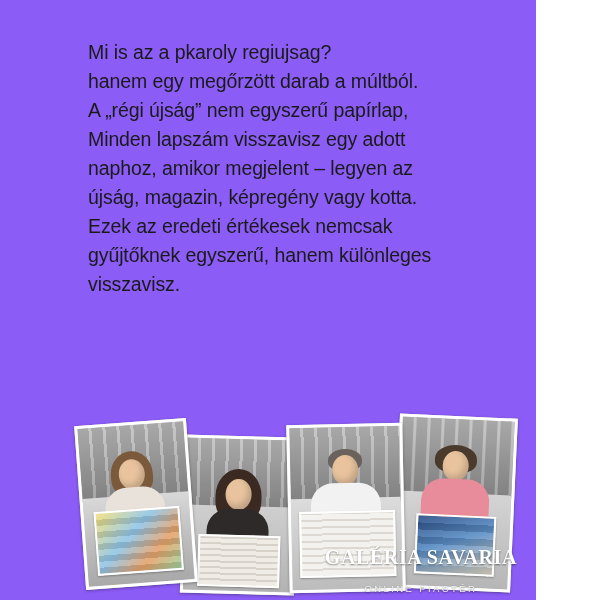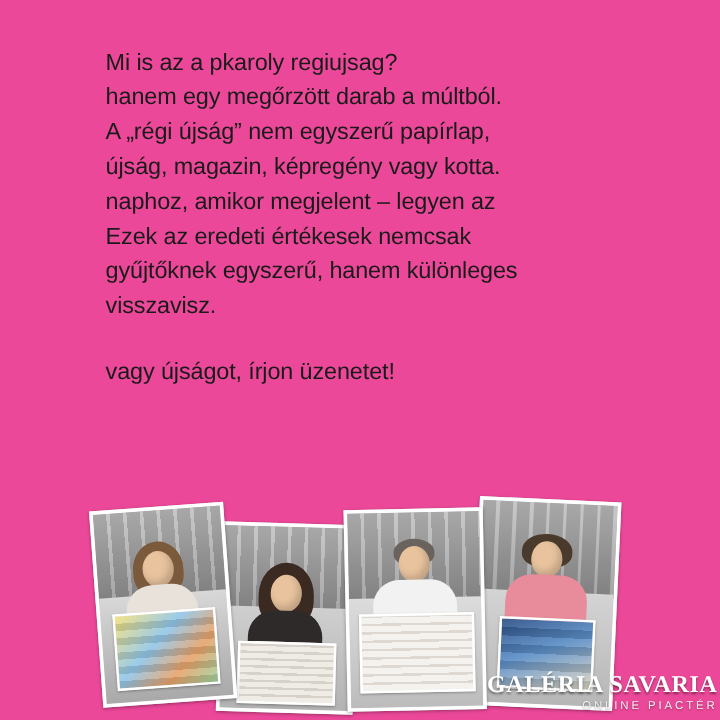--- a/index.html
+++ b/index.html
@@ -9,23 +9,23 @@
   body {
     width: 600px;
     height: 600px;
     background: #ffffff;
     font-family: "Liberation Sans", sans-serif;
     overflow: hidden;
     position: relative;
   }
   .page {
     position: relative;
-    width: 600px;
+    width: 536px;
     height: 600px;
-    background: #ec4899;
+    background: #8b5cf6;
   }
   .text-block {
     position: absolute;
     left: 88px;
     top: 38px;
     width: 460px;
   }
   .text-block p {
     margin: 0;
     font-size: 19.5px;
@@ -113,64 +113,64 @@
   }
   #photo-4 {
     left: 322px; top: 8px; width: 112px; height: 168px;
     transform: rotate(2.6deg);
     z-index: 2;
   }
 
   
   .watermark {
     position: absolute;
-    right: 2px;
+    right: 19px;
     bottom: 6px;
-    text-align: right;
+    text-align: center;
     z-index: 40;
     pointer-events: none;
   }
   .watermark .wm-main {
     font-family: "Liberation Serif", serif;
     font-size: 20px;
     font-weight: 700;
     color: #ffffff;
     letter-spacing: 0.6px;
     text-shadow: 0 1px 2px rgba(0,0,0,0.45);
     line-height: 21px;
   }
   .watermark .wm-sub {
     font-family: "Liberation Sans", sans-serif;
     font-size: 9.5px;
     color: #f0f0f0;
     letter-spacing: 2.4px;
     text-shadow: 0 1px 2px rgba(0,0,0,0.4);
-    margin-top: 1px;
+    margin-top: 15px;
   }
 </style>
 </head>
 <body>
 
 <div class="page">
 
   <div class="text-block">
 
     <p>Mi is az a pkaroly regiujsag?</p>
 
     <p>hanem egy megőrzött darab a múltból.</p>
     <p>A „régi újság” nem egyszerű papírlap,</p>
+    <p>Minden lapszám visszavisz egy adott</p>
+    <p>naphoz, amikor megjelent – legyen az</p>
     <p>újság, magazin, képregény vagy kotta.</p>
-    <p>naphoz, amikor megjelent – legyen az</p>
     <p>Ezek az eredeti értékesek nemcsak</p>
     <p>gyűjtőknek egyszerű, hanem különleges</p>
     <p>visszavisz.</p>
 
     <div class="para-gap"></div>
 
-    <p>vagy újságot, írjon üzenetet!</p>
   </div>
 
   <div class="photo-strip">
 
     <div class="photo" id="photo-1">
       <div class="wall"></div>
       <div class="lower"></div>
       <div class="hair" style="left:30px; top:26px; width:42px; height:46px; background:#7a5a3a;"></div>
       <div class="head" style="left:38px; top:34px; width:26px; height:30px;"></div>
       <div class="body" style="left:22px; top:62px; width:60px; height:40px; background:#e9e2da;"></div>

